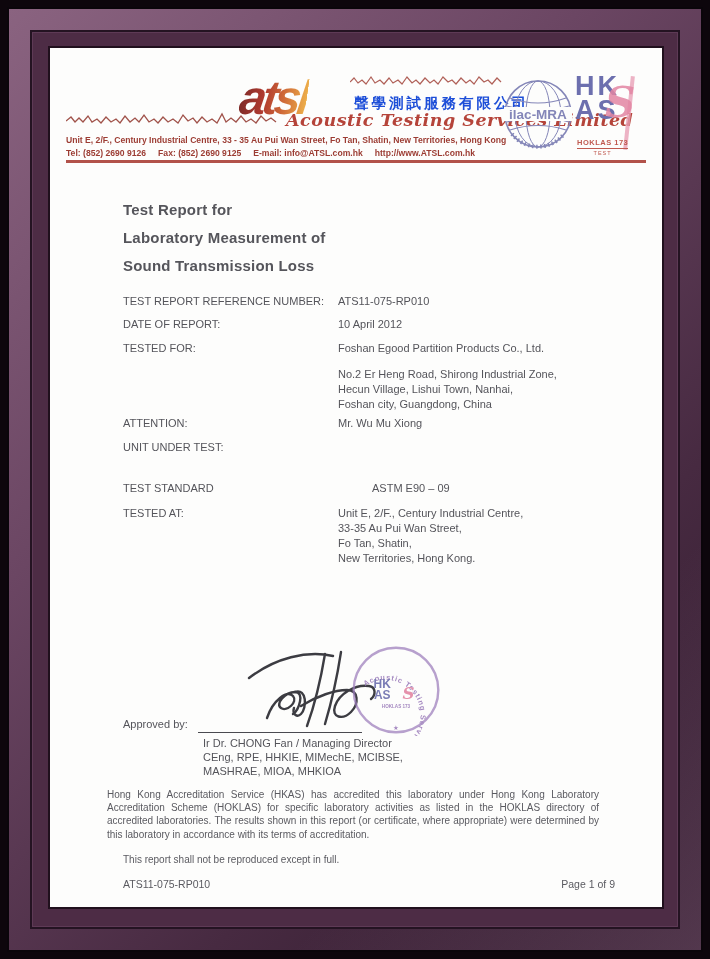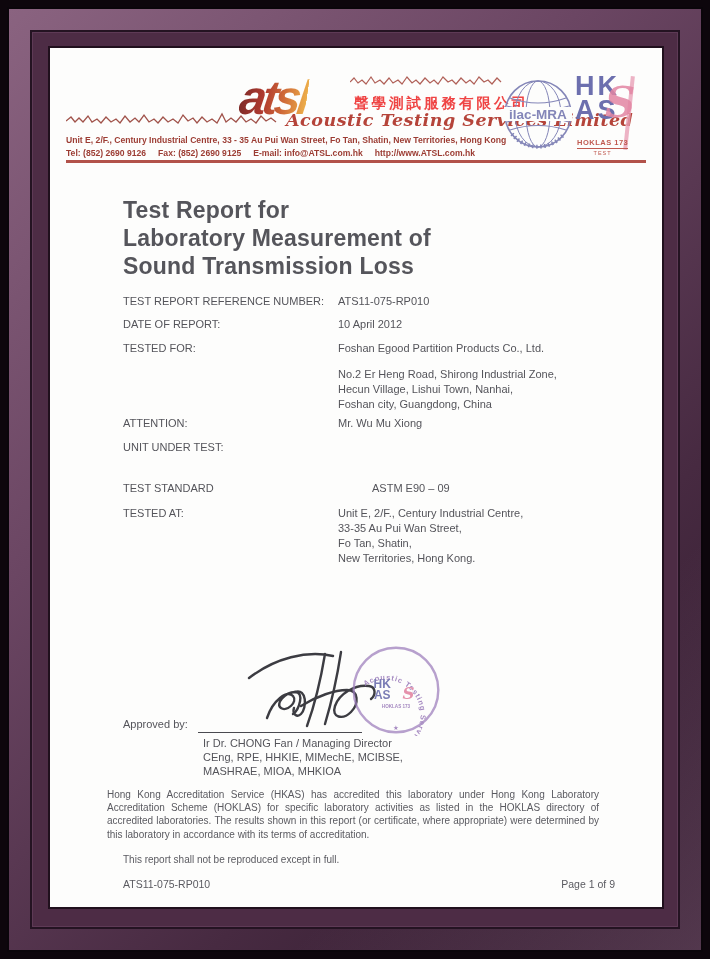--- a/index.html
+++ b/index.html
@@ -13,38 +13,38 @@
   .frame-inner{position:absolute;inset:30px;background:#4d2c45;border:2px solid #241322;box-shadow:inset 0 0 0 1px #5e3a56;}
   
   .paper{position:absolute;left:50px;top:48px;width:612px;height:859px;background:#fdfdfc;
          outline:2px solid #20101d;color:#54545a;}
   
   .wave{position:absolute;}
   .logo-atsl{position:absolute;left:190px;top:26px;font-size:48px;font-weight:bold;font-style:italic;
              letter-spacing:-4px;transform:skewX(-8deg);
              background:linear-gradient(90deg,#7e2b28 0%,#b03a30 35%,#cf6a38 65%,#edae4a 100%);
              -webkit-background-clip:text;background-clip:text;color:transparent;line-height:1;}
-  .cn-name{position:absolute;left:304px;top:46px;font-size:14.5px;font-weight:bold;color:#ef4444;letter-spacing:3px;}
+  .cn-name{position:absolute;left:304px;top:46px;font-size:14.5px;font-weight:bold;color:#1d4ed8;letter-spacing:3px;}
   .en-name{position:absolute;left:236px;top:62px;font-size:17.5px;font-style:italic;font-weight:bold;
            color:#b5443a;font-family:"DejaVu Serif",cursive,serif;letter-spacing:.5px;}
   .addr1{position:absolute;left:16px;top:87px;width:450px;font-size:8.6px;color:#9c3c33;font-weight:bold;}
   .addr2{position:absolute;left:16px;top:100px;width:460px;font-size:8.6px;color:#9c3c33;font-weight:bold;
          display:flex;gap:12px;white-space:nowrap;}
   .ilac{position:absolute;left:452px;top:30px;}
   .hkas{position:absolute;left:525px;top:26px;width:72px;height:62px;}
   .hkas .letters{font-size:27px;font-weight:900;color:#6c6fae;line-height:24px;letter-spacing:3px;}
   .hkas .pink-s{position:absolute;left:30px;top:4px;font-size:42px;font-style:italic;font-weight:bold;
                 color:#e386a3;opacity:.85;font-family:"DejaVu Serif",serif;}
   .hkas .pink-bar{position:absolute;left:52px;top:2px;width:4px;height:74px;background:#e9a0b6;transform:rotate(6deg);opacity:.8;}
   .hoklas{position:absolute;left:527px;top:90px;text-align:center;color:#c05a50;}
   .hoklas .n1{font-size:7.5px;font-weight:bold;border-bottom:1.5px solid #c05a50;padding-bottom:1px;letter-spacing:.5px;}
   .hoklas .n2{font-size:5.5px;letter-spacing:1px;margin-top:1px;}
   .red-rule{position:absolute;left:16px;top:112px;width:580px;height:2.5px;background:#b2524a;}
   
-  .title{position:absolute;left:73px;top:148px;font-size:23px;font-weight:bold;color:#55555b;
+  .title{position:absolute;left:73px;top:148px;font-size:15px;font-weight:bold;color:#55555b;
          line-height:28px;white-space:pre-line;letter-spacing:.2px;}
   .fields{position:absolute;left:73px;top:246px;width:492px;font-size:11px;font-weight:normal;}
   .row{display:flex;align-items:flex-start;}
   .row .lbl{width:215px;flex:none;line-height:15px;}
   .row .val{flex:1;line-height:15px;white-space:pre-line;}
   .row.justify .val{word-spacing:4px;}
   .mb8{margin-bottom:8px;}.mb9{margin-bottom:9px;justify-content:flex-end;}.mb11{margin-bottom:11px;}
   .mb4{margin-bottom:4px;}.mb26{margin-bottom:26px;}.mb10{margin-bottom:10px;gap:34px;}
   
   .approved{position:absolute;left:73px;top:670px;font-size:11px;}

